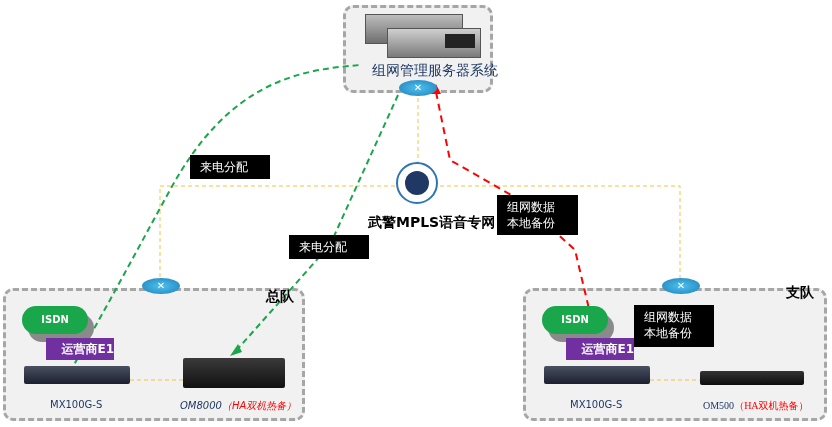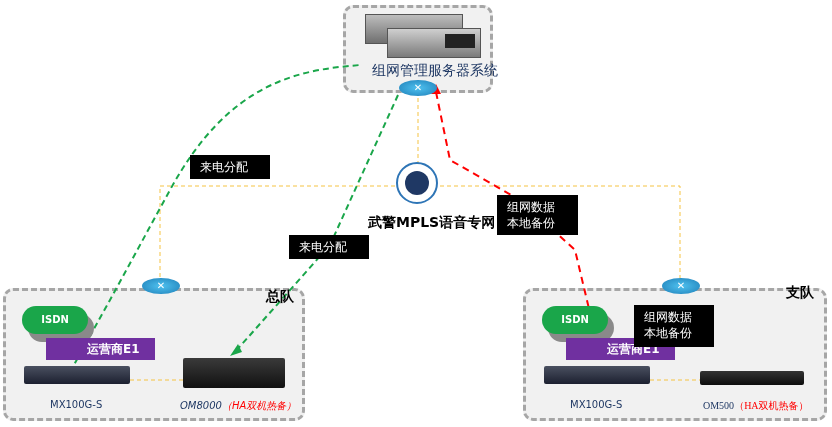--- a/index.html
+++ b/index.html
@@ -1,21 +1,21 @@
 <!DOCTYPE html>
 <html><head>
 <meta charset="utf-8">
 <style>
   html, body { margin: 0; padding: 0; background: #ffffff; }
   body { width: 832px; height: 427px; position: relative; overflow: hidden;
          font-family: "DejaVu Sans", sans-serif; }
   .abs { position: absolute; }
   .zone { position: absolute; background: #f1f1f1; border: 3px dashed #a6a6a6; border-radius: 10px; box-sizing: border-box; }
   .callout { position: absolute; background: #000000; color: #ffffff; font-size: 12px; line-height: 16px; box-sizing: border-box; }
-  .e1 { position: absolute; background: #7030a0; color: #fff; font-weight: bold; font-size: 12px; text-align: left; line-height: 22px; padding-left: 41px; }
+  .e1 { position: absolute; background: #7030a0; color: #fff; font-weight: bold; font-size: 12px; text-align: right; line-height: 22px; }
   .cap { position: absolute; font-size: 10px; color: #1f3864; white-space: nowrap; }
   .cap .red { color: #ff0000; }
   .zone-title { position: absolute; font-size: 14px; font-weight: bold; color: #000; }
   svg { position: absolute; left: 0; top: 0; }
 </style>
 </head>
 <body>
 
 <div class="zone" style="left:343px;top:5px;width:150px;height:88px;"></div>
 <div class="zone" style="left:3px;top:288px;width:302px;height:133px;"></div>

